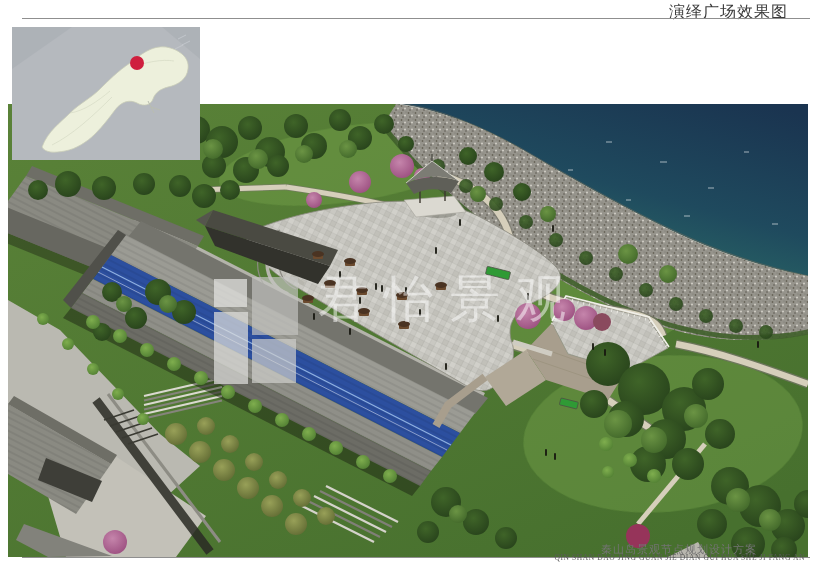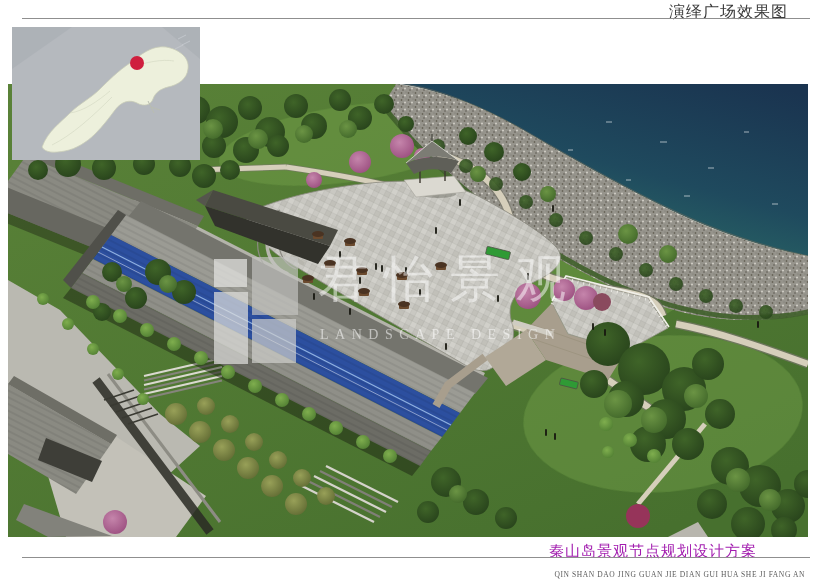--- a/index.html
+++ b/index.html
@@ -3,37 +3,37 @@
 <meta charset="utf-8">
 <style>
   html,body{margin:0;padding:0;background:#ffffff}
   .sheet{position:relative;width:827px;height:585px;background:#fff;overflow:hidden;
          font-family:"Liberation Sans",sans-serif}
   .top-title{position:absolute;top:2px;right:39px;font-family:"Liberation Serif",serif;
              font-size:16px;letter-spacing:1px;color:var(--title-text,#3c3c3c);white-space:nowrap}
   .rule{position:absolute;height:1px;background:var(--rule,#8f8f8f)}
   .rule-top{left:22px;width:788px;top:18px}
   .rule-bottom{left:22px;width:788px;top:557px}
-  .render{position:absolute;left:8px;top:84px;width:716px;height:453px}
+  .render{position:absolute;left:8px;top:104px;width:716px;height:453px}
   .render svg{display:block}
   .inset{position:absolute;left:12px;top:27px;width:188px;height:133px}
   .wm{position:absolute;left:0;top:0;width:100%;height:100%;pointer-events:none}
   .wm-logo{position:absolute;left:204px;top:171px;width:92px;height:110px}
   .wm-b{position:absolute}
   .wm-b1{left:2px;top:4px;width:33px;height:28px;background:rgba(228,228,226,.72)}
   .wm-b2{left:40px;top:2px;width:46px;height:58px;background:rgba(196,196,193,.68)}
   .wm-b3{left:2px;top:37px;width:34px;height:72px;background:rgba(222,222,219,.72)}
   .wm-b4{left:40px;top:64px;width:44px;height:44px;background:rgba(207,207,204,.70)}
   .wm-cn{position:absolute;left:310px;top:170px;font-family:"Liberation Serif",serif;
          font-size:50px;letter-spacing:16px;line-height:1;color:rgba(255,255,255,.5);white-space:nowrap}
   .wm-en{position:absolute;left:312px;top:243px;font-family:"Liberation Serif",serif;
          font-size:14px;letter-spacing:6.5px;color:rgba(255,255,255,.55);white-space:nowrap}
   .bottom-title{position:absolute;top:542px;right:70px;font-family:"Liberation Serif",serif;
-                font-size:15px;letter-spacing:1px;color:#a21caf;white-space:nowrap}
-  .bottom-pinyin{position:absolute;top:570px;right:22px;font-family:"Liberation Serif",serif;
+                font-size:11px;letter-spacing:1px;color:#737373;white-space:nowrap}
+  .bottom-pinyin{position:absolute;top:553px;right:22px;font-family:"Liberation Serif",serif;
                  font-size:7.5px;letter-spacing:.6px;color:#5a5a5a;white-space:nowrap}
 </style>
 </head>
 <body>
 
 <div class="sheet">
 
   <div class="top-title">演绎广场效果图</div>
   <div class="rule rule-top"></div>
 
@@ -434,21 +434,20 @@
     </svg>
 
     <div class="wm">
       <div class="wm-logo">
         <div class="wm-b wm-b1"></div>
         <div class="wm-b wm-b2"></div>
         <div class="wm-b wm-b3"></div>
         <div class="wm-b wm-b4"></div>
       </div>
       <div class="wm-cn">君怡景观</div>
-      <div class="wm-en">LANDSCAPE DESIGN</div>
     </div>
   </div>
 
   <div class="inset">
     <svg width="188" height="133" viewBox="0 0 188 133">
       <rect width="188" height="133" style="fill:var(--map-sea,#b5b9be)"></rect>
       <path d="M0,0 L60,0 L0,42 Z" fill="#a9adb3" opacity="0.6"></path>
       <path d="M150,0 L188,0 L188,32 Z" fill="#a9adb3" opacity="0.6"></path>
       <path d="M 30,120 C 36,104 48,96 58,86 C 68,76 78,72 88,62 C 96,54 106,44 118,36 C 128,28 140,18 154,20
            C 166,22 178,30 176,42 C 175,52 166,58 156,60 C 148,62 143,66 141,72 C 139,78 132,80 125,76

